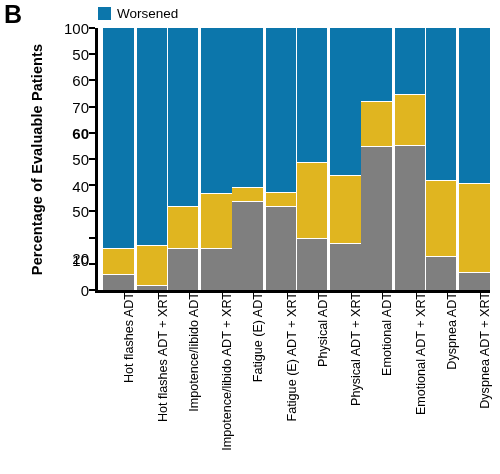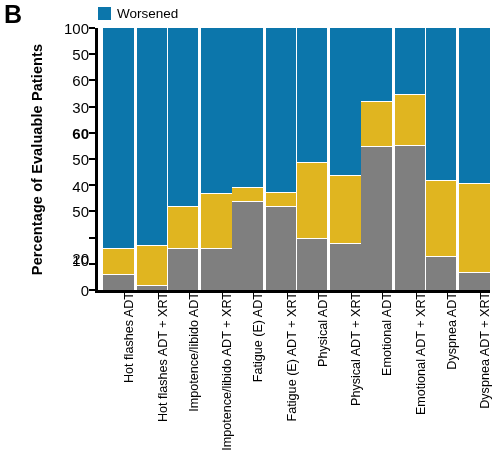--- a/index.html
+++ b/index.html
@@ -115,21 +115,21 @@
         <div class="ytick" style="top: 209.6px; margin-top: 20px;">20</div>
         <div class="ytickmark" style="top: 209.6px;"></div>
         <div class="ytick" style="top: 183.4px;">50</div>
         <div class="ytickmark" style="top: 183.4px;"></div>
         <div class="ytick" style="top: 158px;">40</div>
         <div class="ytickmark" style="top: 157.2px;"></div>
         <div class="ytick" style="top: 131px;">50</div>
         <div class="ytickmark" style="top: 131px;"></div>
         <div class="ytick" style="top: 104.8px; font-weight: bold;">60</div>
         <div class="ytickmark" style="top: 104.8px;"></div>
-        <div class="ytick" style="top: 78.6px;">30</div>
+        <div class="ytick" style="top: 78.6px;">70</div>
         <div class="ytickmark" style="top: 78.6px;"></div>
         <div class="ytick" style="top: 52.4px;">60</div>
         <div class="ytickmark" style="top: 52.4px;"></div>
         <div class="ytick" style="top: 26.2px;">50</div>
         <div class="ytickmark" style="top: 26.2px;"></div>
         <div class="ytick" style="top: 0px;">100</div>
         <div class="ytickmark" style="top: 0px;"></div>
       </div>
     <div id="bars">
         <div class="bar" style="left: 5px; width: 30.5px; height: 262px;">

